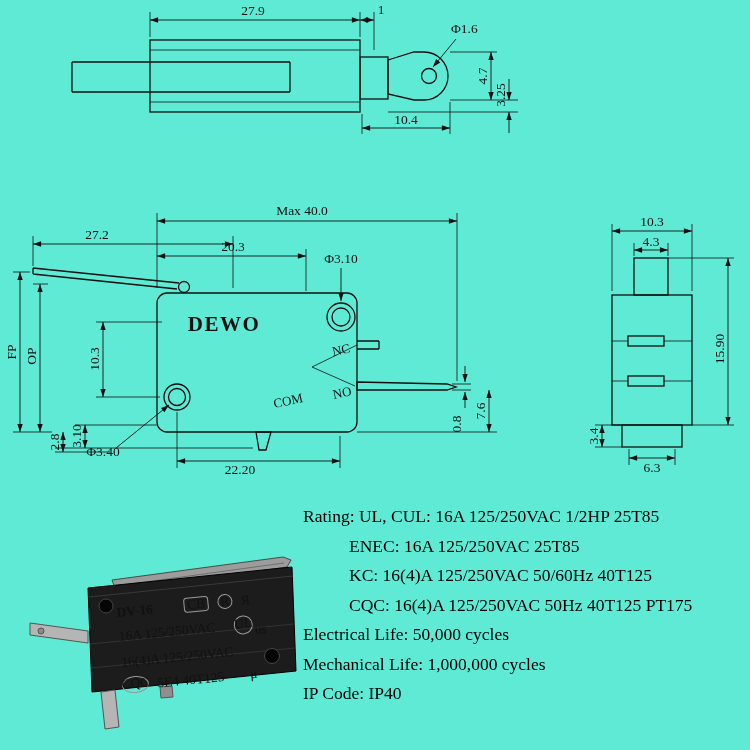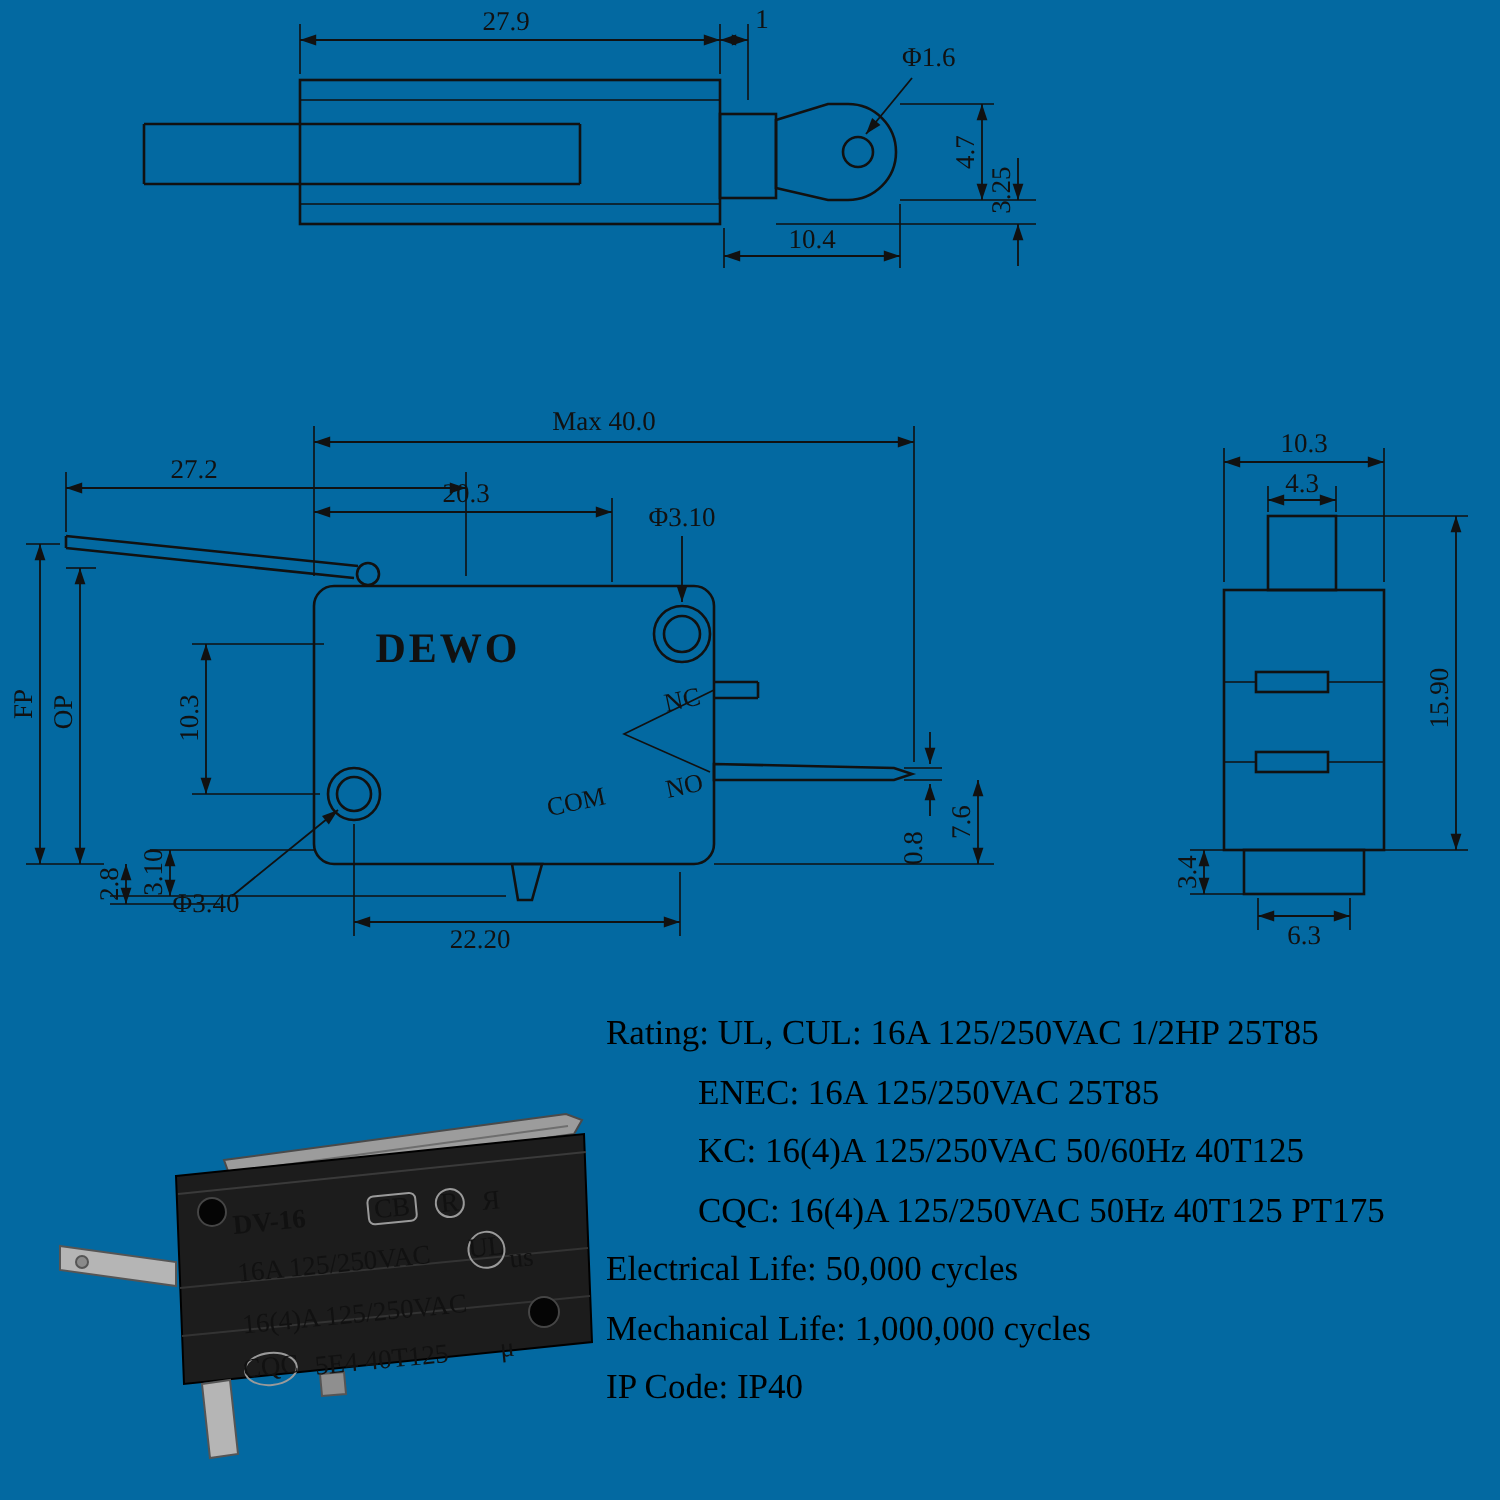--- a/index.html
+++ b/index.html
@@ -1,16 +1,16 @@
 <!DOCTYPE html>
 <html><head>
 <meta charset="utf-8">
 <style>
   html,body{margin:0;padding:0;background:#fff;}
-  .page{position:relative;width:750px;height:750px;background:#0369a1;overflow:hidden;}
+  .page{position:relative;width:750px;height:750px;background:#5eead4;overflow:hidden;}
   svg{position:absolute;left:0;top:0;}
   svg text{font-family:"Liberation Serif",serif;font-size:13.5px;fill:#111;stroke:none;}
   .out{stroke:#111;stroke-width:1.3;fill:none;}
   .thin{stroke:#111;stroke-width:0.8;fill:none;}
   .dim{stroke:#111;stroke-width:0.9;fill:none;}
   .brand{font-size:21px;font-weight:bold;letter-spacing:1.5px;}
   .tilt{font-size:13px;}
   .specs{position:absolute;left:303px;top:507px;width:450px;font-family:"Liberation Serif",serif;font-size:17.5px;color:#000;}
   .specs .line{line-height:18px;margin-bottom:11.5px;white-space:nowrap;}
   .specs .indent{padding-left:46px;}

